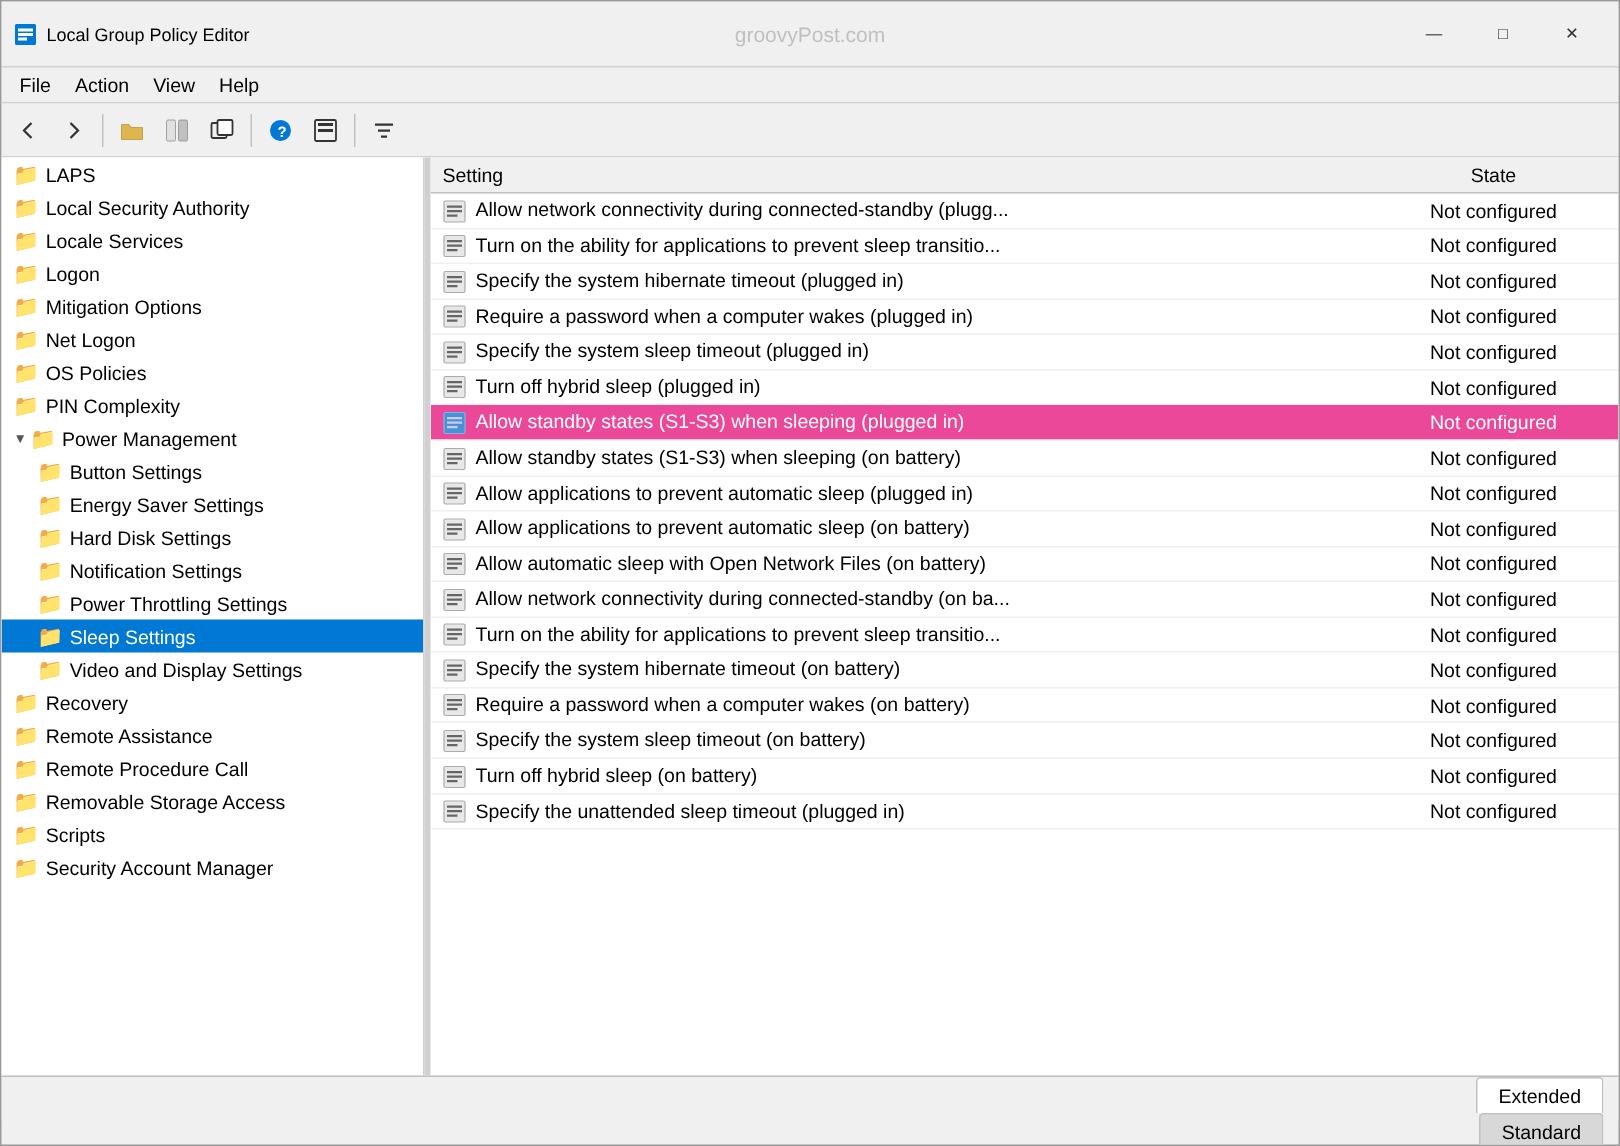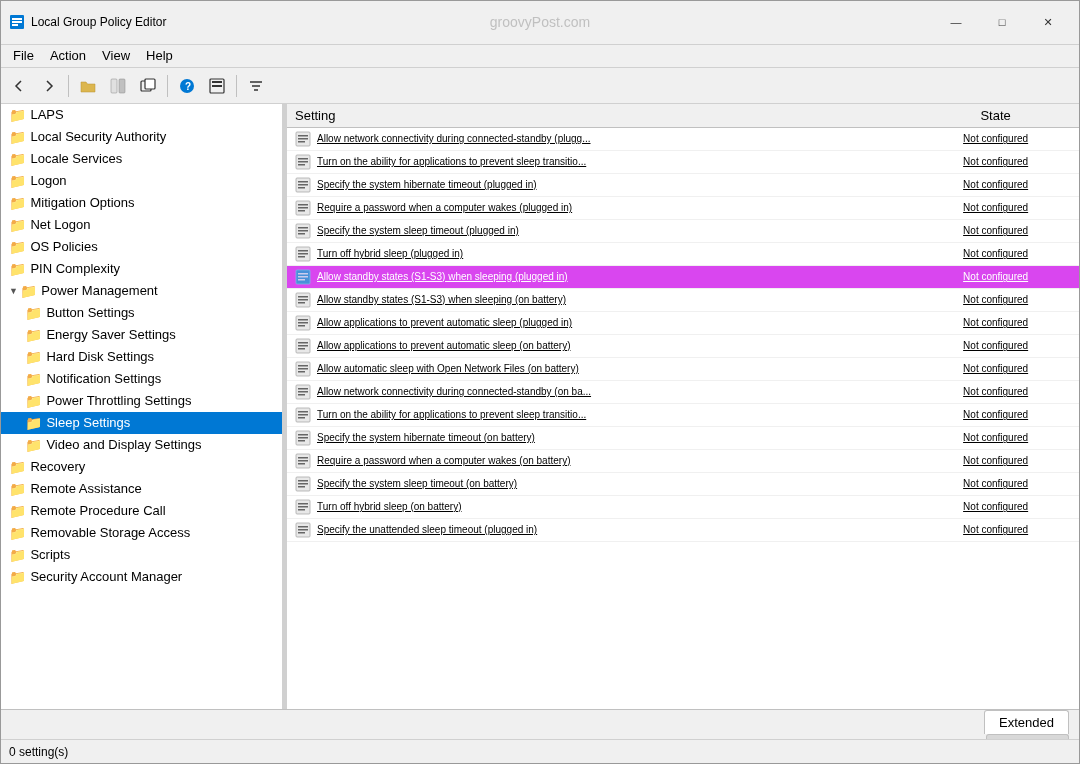--- a/index.html
+++ b/index.html
@@ -140,29 +140,28 @@
       font-weight: normal;
       font-size: 13px;
       position: sticky;
       top: 0;
       z-index: 1;
     }
     thead th.state-col { text-align: center; }
     tbody tr {
       cursor: pointer;
     }
-    tbody tr.highlighted { background: #d946ef; color: white; }
+    tbody tr.highlighted { background: #ec4899; color: white; }
     tbody td {
       padding: 3px 8px;
-      font-size: 10px;
+      font-size: 13px;
       border-bottom: 1px solid #f0f0f0;
       white-space: nowrap;
       overflow: hidden;
       text-overflow: ellipsis;
-      text-decoration: underline;
     }
     tbody tr.highlighted td { color: white; }
     .state-col { text-align: center; width: 160px; min-width: 160px; }
 
     
     .status-bar {
       background: #f0f0f0;
       height: 24px;
       display: flex;
       align-items: center;
@@ -563,16 +562,13 @@
         </table>
       </div>
     </div>
   </div>
 
   <div class="tab-bar">
     <div class="tab active">Extended</div>
     <div class="tab">Standard</div>
   </div>
 
-  <div class="status-bar">
-    <span>0 setting(s)</span>
-  </div>
 </div>
 
 </body></html>

